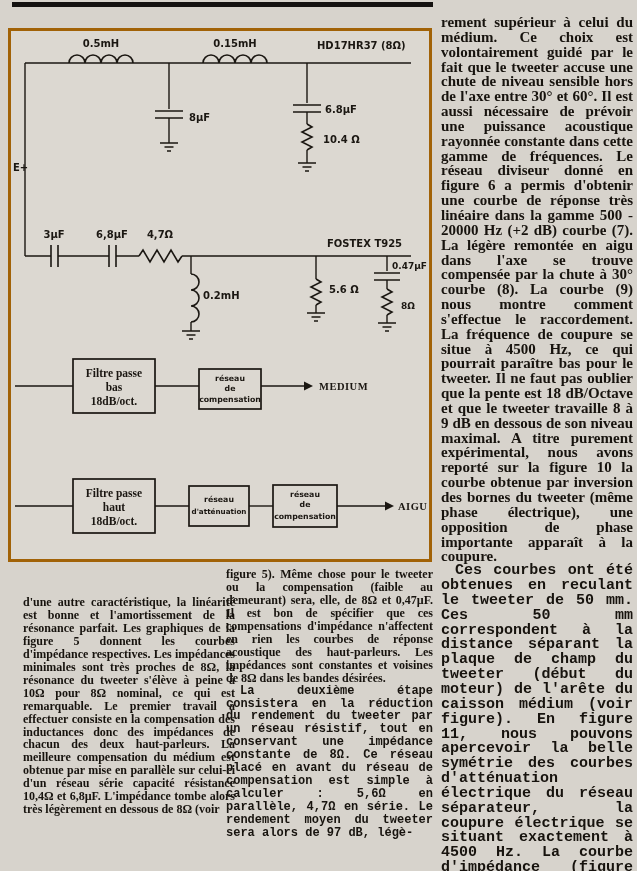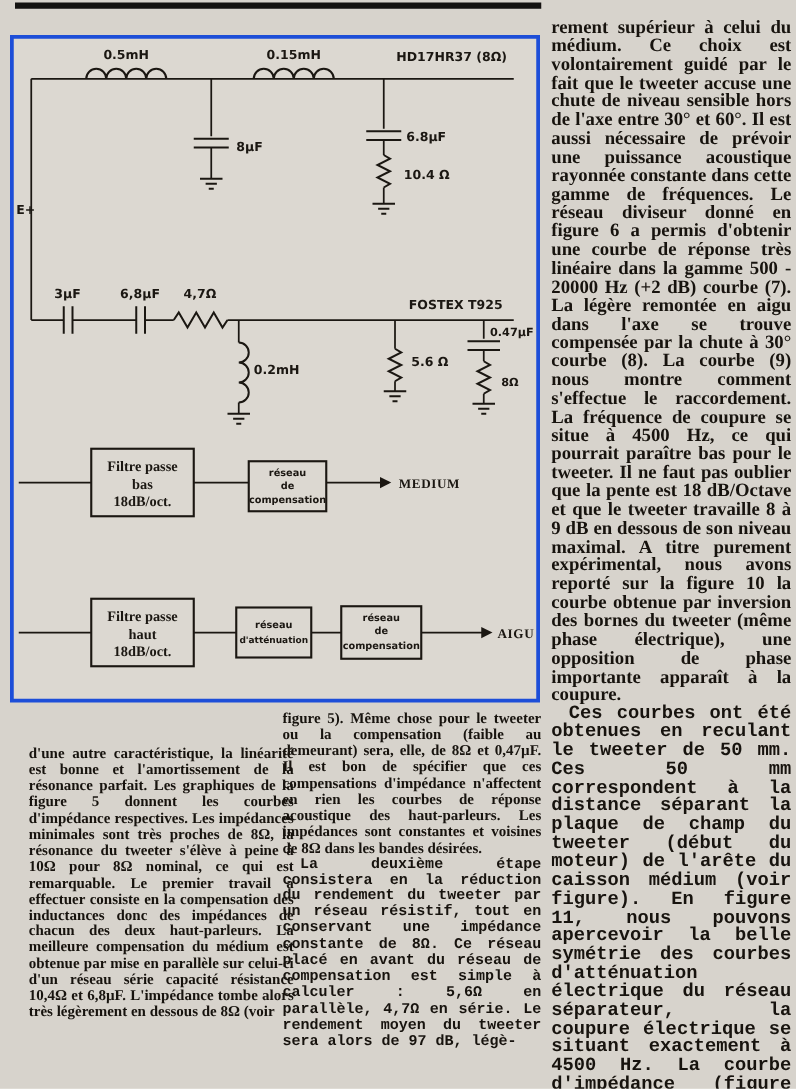--- a/index.html
+++ b/index.html
@@ -11,21 +11,21 @@
     color:#17130e;
     overflow:hidden;
   }
   .top-rule {
     position:absolute; left:12px; top:2px;
     width:421px; height:5px; background:#141210;
   }
   .figure-box {
     position:absolute; left:8px; top:28px;
     width:424px; height:534px;
-    border:3px solid #1d4ed8;
+    border:3px solid #a16207;
     background:#dcd8d1;
     box-sizing:border-box;
   }
   .figure-box svg { display:block; width:418px; height:528px; }
   svg path, svg line, svg rect { stroke:#1b1712; fill:none; }
   .wire { stroke-width:1.4px; }
   .comp { stroke-width:1.6px; }
   .blockbox { stroke-width:1.7px; }
   svg text { fill:#1b1712; }
   .slabel { font:10px "DejaVu Sans", sans-serif; font-weight:bold; }

